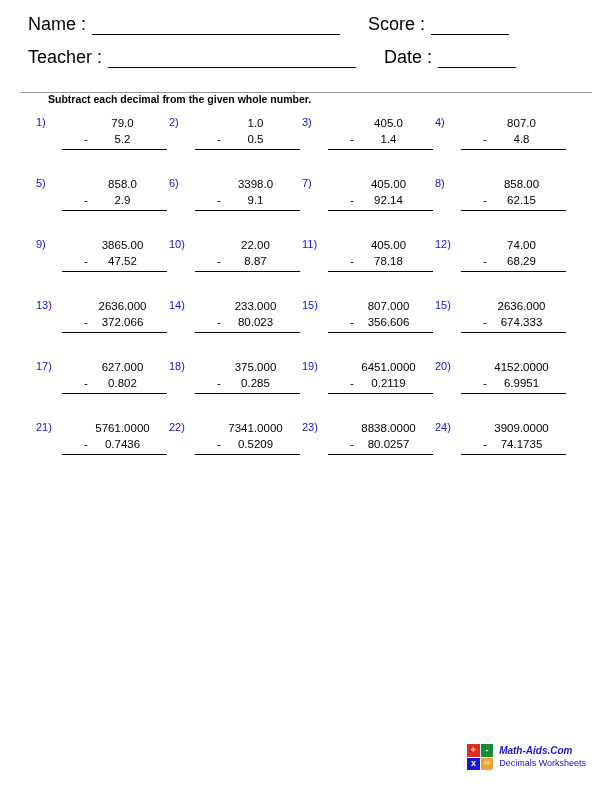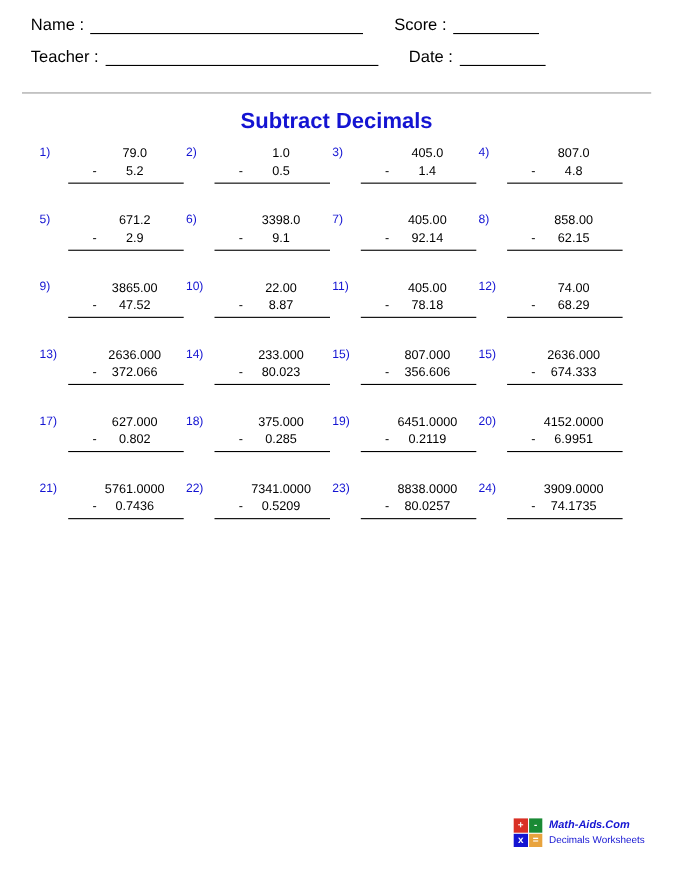--- a/index.html
+++ b/index.html
@@ -22,21 +22,21 @@
   
   .header {
     padding: 14px 28px 8px 28px;
   }
   .hdr-row {
     display: flex;
     align-items: flex-end;
     margin-bottom: 12px;
   }
   .hdr-label {
-    font-size: 15px;
+    font-size: 18px;
     white-space: nowrap;
   }
   .hdr-line {
     border-bottom: 1px solid #000;
     height: 15px;
     margin: 0 6px;
   }
   .name-line { width: 248px; }
   .score-line { width: 78px; }
   .teacher-line { width: 248px; }
@@ -173,21 +173,21 @@
     <div class="hdr-row">
       <span class="hdr-label">Teacher :</span>
       <span class="hdr-line teacher-line"></span>
       <span class="hdr-spacer"></span>
       <span class="hdr-label">Date :</span>
       <span class="hdr-line date-line"></span>
     </div>
   </div>
   <div class="hdr-divider"></div>
 
-  <div class="title">Subtract Decimals</div>
+  <div class="instructions">Subtract each decimal from the given whole number.</div>
 
   <div class="grid">
 
     <div class="row">
       <div class="prob">
         <div class="num">1)</div>
         <div class="stack">
           <div class="line1">79.0</div>
           <div class="line2">
             <span class="minus">-</span>
@@ -228,21 +228,21 @@
           </div>
           <div class="rule"></div>
         </div>
       </div>
     </div>
 
     <div class="row">
       <div class="prob">
         <div class="num">5)</div>
         <div class="stack">
-          <div class="line1">671.2</div>
+          <div class="line1">858.0</div>
           <div class="line2">
             <span class="minus">-</span>
             <span>2.9</span>
           </div>
           <div class="rule"></div>
         </div>
       </div>
       <div class="prob">
         <div class="num">6)</div>
         <div class="stack">

